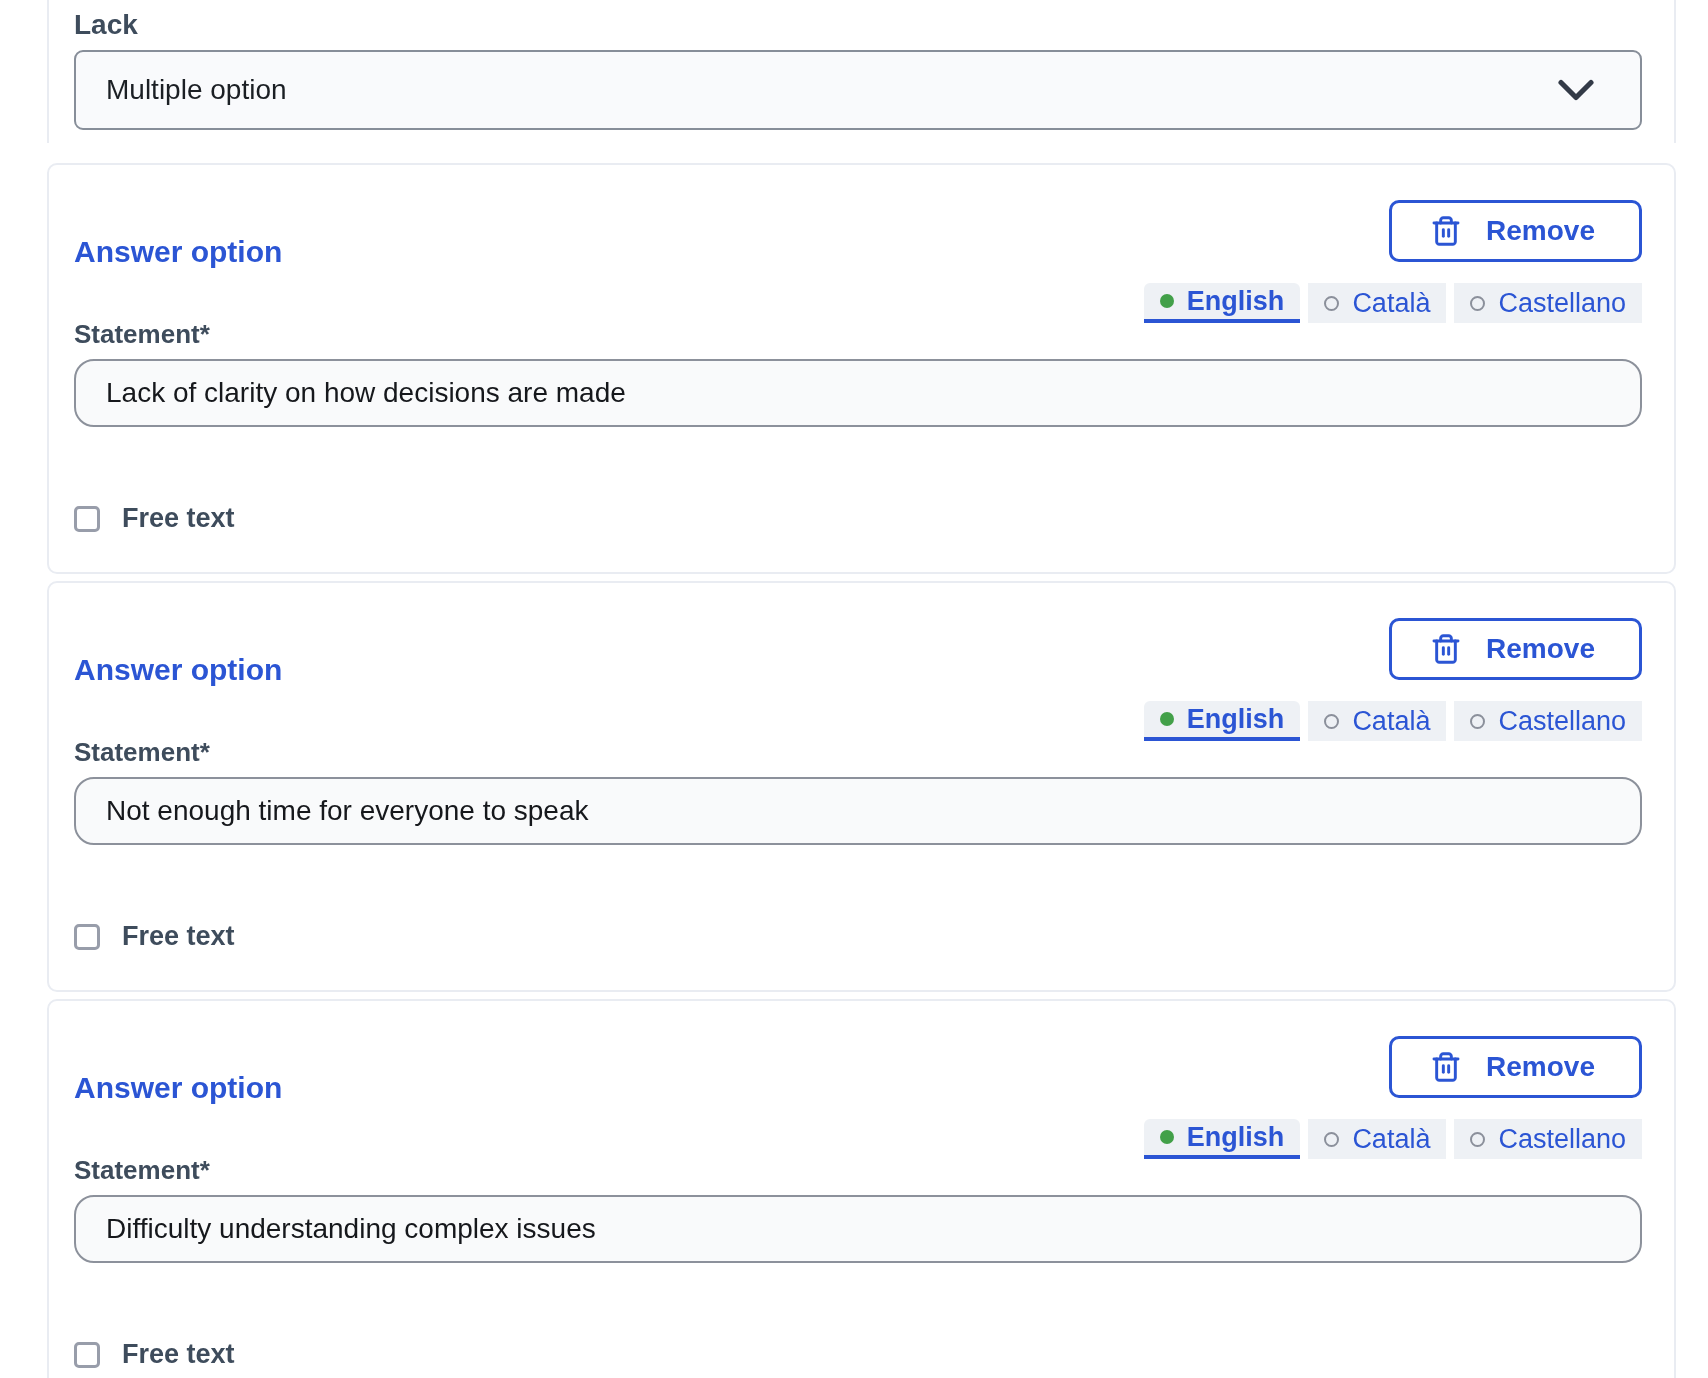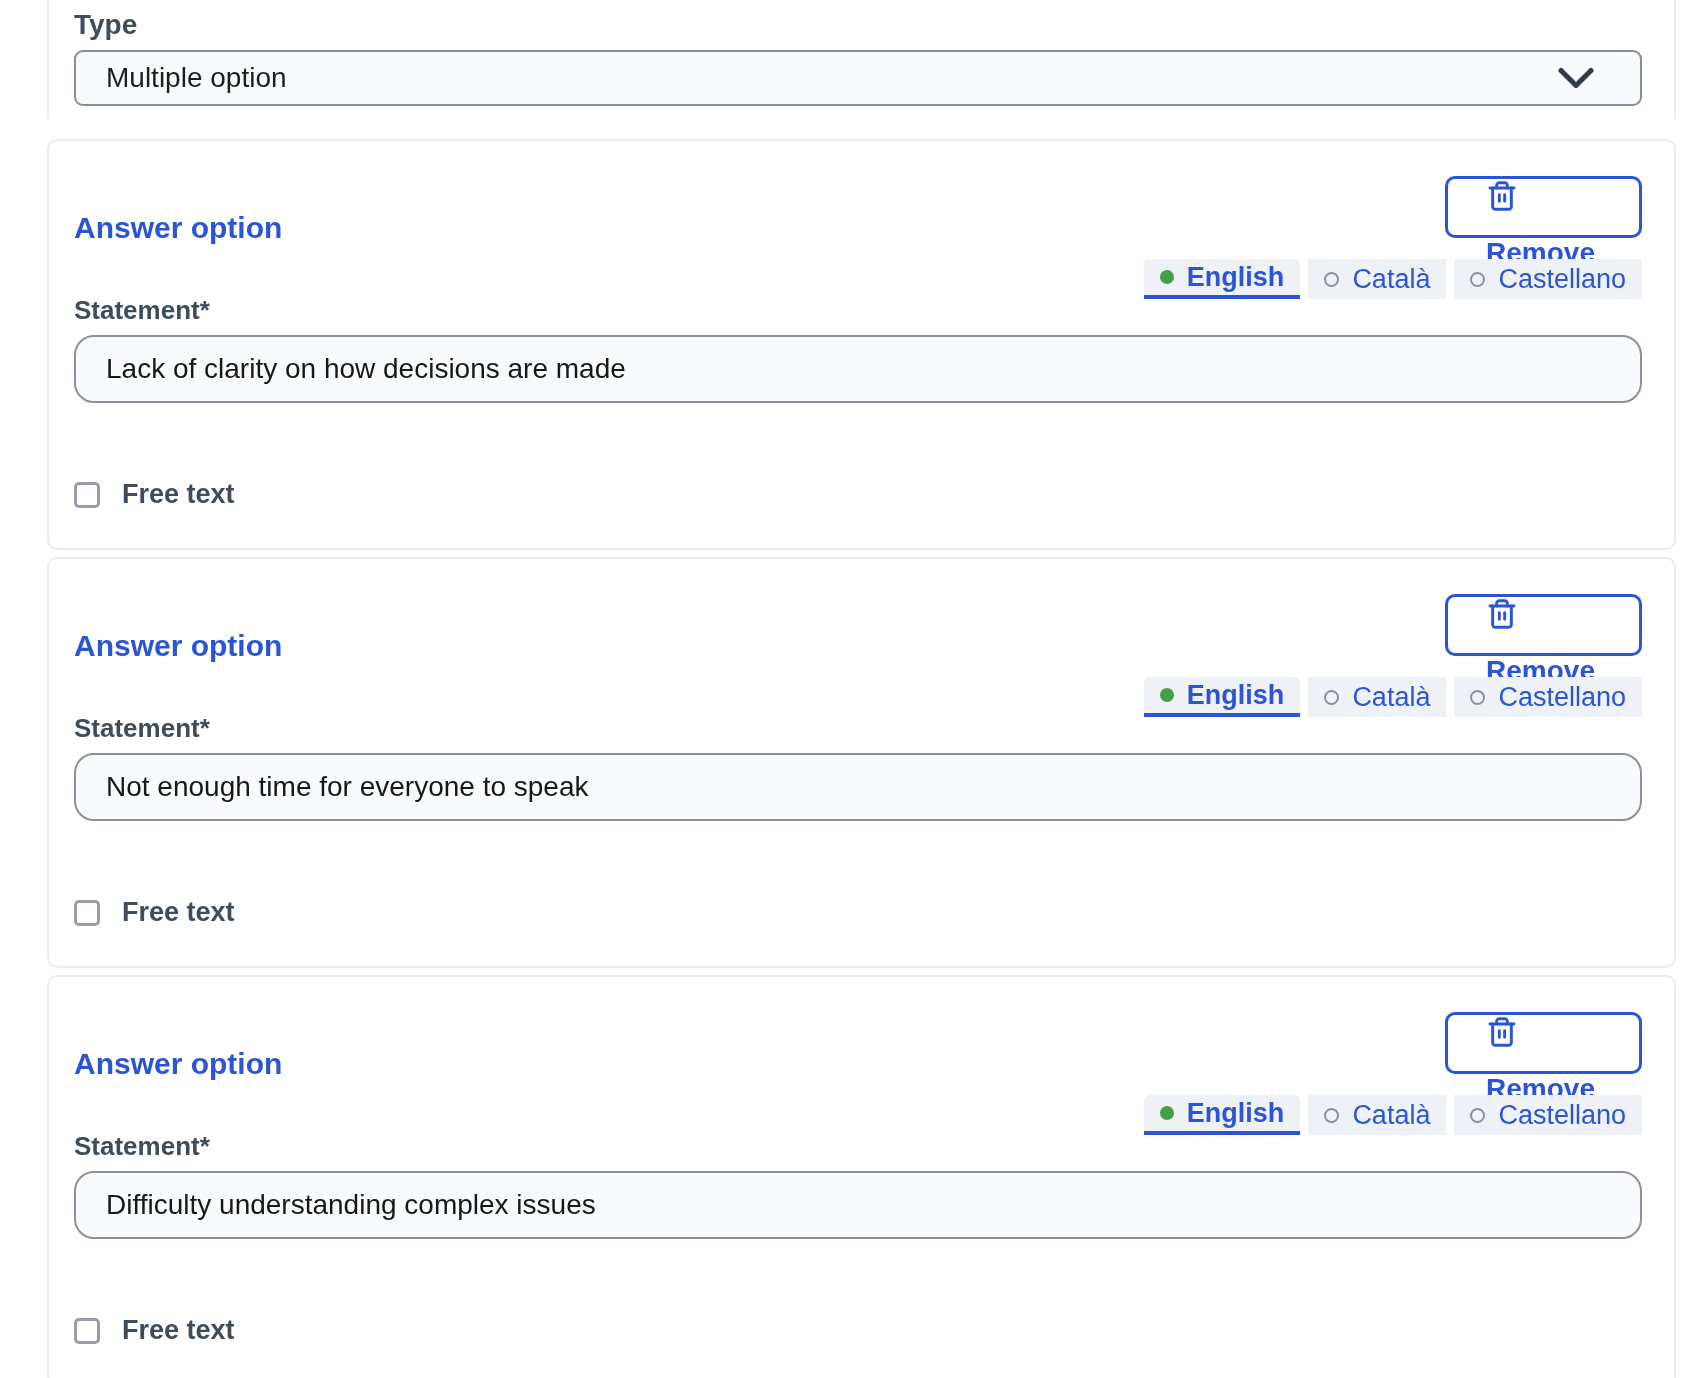--- a/index.html
+++ b/index.html
@@ -19,21 +19,21 @@
     border-left: 2px solid #e9ecf2;
     border-right: 2px solid #e9ecf2;
     padding: 8px 32px 13px 25px;
     margin-bottom: 20px;
   }
   .field-label {
     font-size: 28px; font-weight: bold; color: #3e4c5c;
     line-height: 34px; margin-bottom: 8px;
   }
   .select {
-    height: 56px; width: 100%;
+    height: 80px; width: 100%;
     background: #f9fafc;
     border: 2px solid #878e99;
     border-radius: 9px;
     display: flex; align-items: center; justify-content: space-between;
     padding: 0 28px 0 30px;
     font-size: 28px; color: #1b1f24;
     cursor: pointer;
     text-align: center;
   }
   .select .chev { flex: 0 0 auto; margin-right: 18px; }
@@ -47,30 +47,29 @@
   }
   .card-header {
     display: flex; justify-content: space-between; align-items: flex-start;
   }
   .card-title {
     font-size: 30px; font-weight: bold; color: #2b55d4;
     margin-top: 36px; line-height: 32px;
   }
   .remove-btn {
     height: 62px;
-    display: flex; align-items: flex-start;
+    display: flex; align-items: center;
     gap: 24px;
     background: #ffffff;
     border: 3px solid #2b55d4;
     border-radius: 10px;
     padding: 0 44px 0 38px;
     font-family: inherit;
     font-size: 28px; font-weight: bold; color: #2b55d4;
     cursor: pointer;
-    flex-direction: column;
   }
   .statement-row {
     display: flex; justify-content: space-between; align-items: flex-end;
     margin-top: 15px;
   }
   .statement-label {
     font-size: 26px; font-weight: bold; color: #3e4c5c; line-height: 30px;
   }
   .lang-tabs {
     display: flex; gap: 8px; align-items: flex-start;
@@ -128,21 +127,21 @@
   }
 
   svg { display: block; }
 </style>
 </head>
 <body>
 
 <div class="page">
 
   <div class="top-section">
-    <div class="field-label">Type</div>
+    <div class="field-label">Lack</div>
     <div class="select" role="combobox" aria-expanded="false">
       <span>Multiple option</span>
       <span class="chev">
         <svg width="36" height="22" viewBox="0 0 24 14" fill="none">
           <polyline points="2,2 12,12 22,2" stroke="#333a47" stroke-width="3.4" stroke-linecap="round" stroke-linejoin="round"></polyline>
         </svg>
       </span>
     </div>
   </div>
 

